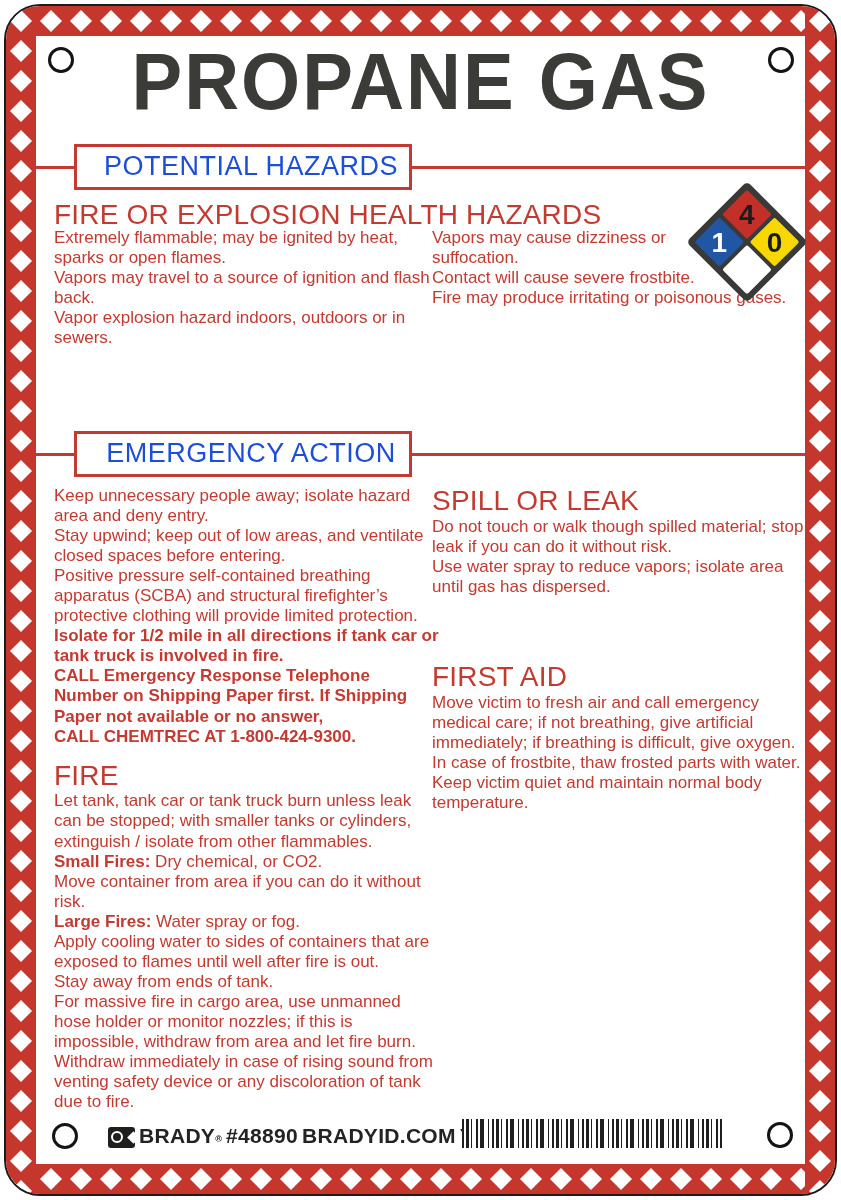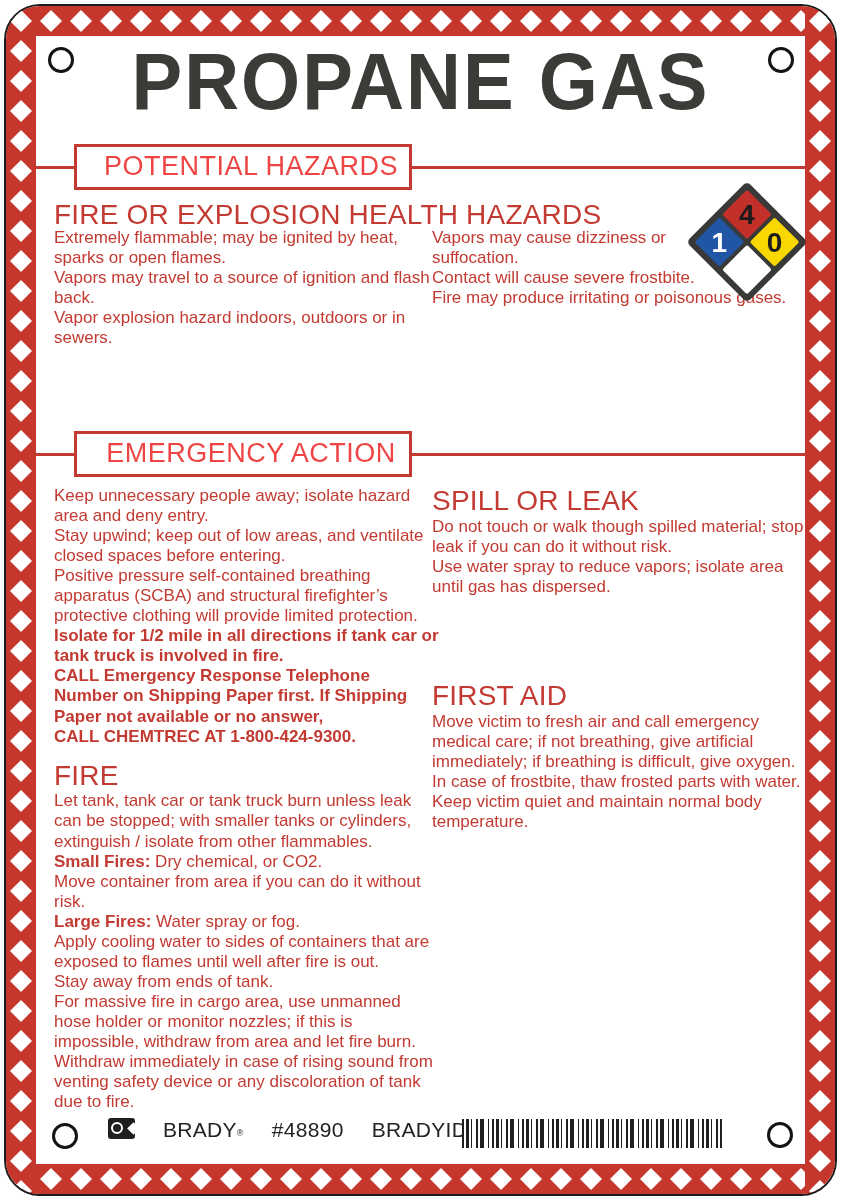--- a/index.html
+++ b/index.html
@@ -9,52 +9,52 @@
   .band.top { top:0; left:0; width:100%; height:30px; }
   .band.bottom { bottom:0; left:0; width:100%; height:30px; }
   .band.left { top:0; left:0; width:30px; height:100%; }
   .band.right { top:0; right:0; width:30px; height:100%; }
   .hole { position:absolute; width:26px; height:26px; border:3px solid #141414; border-radius:50%; background:#fff; z-index:5; }
   .title { position:absolute; top:38px; left:0; width:100%; text-align:center; font-size:76px; line-height:1.0;
            font-weight:bold; letter-spacing:2px; color:#3b3b38; transform:scaleY(1.04); }
   .hdr { position:absolute; left:30px; right:30px; display:flex; align-items:center; height:42px; }
   .hdr .stub { width:38px; height:3px; background:#c23a31; flex:none; }
   .hdr .box { flex:none; width:338px; border:3px solid #c23a31; background:#fff; text-align:center;
-              font-size:27px; color:#ef4444; padding:4px 0 5px 16px; letter-spacing:0.5px; }
+              font-size:27px; color:#1d4ed8; padding:4px 0 5px 16px; letter-spacing:0.5px; }
   .hdr .line { flex:1; height:3px; background:#c23a31; }
   .hdr1 { top:140px; }
   .hdr2 { top:427px; }
   .subhead { color:#c23a31; font-size:28px; line-height:1.1; letter-spacing:0.2px; }
   .ph-sub { position:absolute; left:48px; top:194px; }
   .col { position:absolute; color:#c23a31; font-size:17px; line-height:1.18; }
   .col p { margin:0; }
   .ph-left { left:48px; top:222px; width:377px; }
   .ph-right { left:426px; top:222px; width:368px; }
   .ph-right p.narrow { max-width:252px; }
   .ea-left { left:48px; top:480px; width:388px; }
   .ea-right { left:426px; top:480px; width:376px; }
   .col p.b, .col b { font-weight:bold; }
   .col p.mw { max-width:356px; }
   .sec-head { margin:0 0 3px 0; }
   .sec-head.fire-h { margin-top:14px; }
-  .sec-head.fa-h { margin-top:84px; }
+  .sec-head.fa-h { margin-top:65px; }
   
   .nfpa { position:absolute; left:679px; top:174px; width:124px; height:124px; z-index:4; }
   .nfpa-rot { position:absolute; left:19px; top:19px; width:86px; height:86px; transform:rotate(45deg);
               background:#393937; border-radius:5px; display:grid; grid-template-columns:1fr 1fr;
               grid-template-rows:1fr 1fr; gap:4px; padding:6px; }
   .nfpa-cell { display:flex; align-items:center; justify-content:center; border-radius:2px; }
   .nfpa-cell span { transform:rotate(-45deg); font-size:28px; font-weight:bold; line-height:1; }
   .c-red { background:#c33029; color:#1c1c1c; }
   .c-yellow { background:#f8d800; color:#1c1c1c; }
   .c-blue { background:#2156a5; color:#ffffff; }
   .c-white { background:#ffffff; }
   
-  .brady-line { position:absolute; left:102px; top:1112px; height:30px; display:flex; align-items:flex-start;
-                gap:28px; color:#232321; font-weight:normal; font-size:21px; letter-spacing:0.3px; }
+  .brady-line { position:absolute; left:102px; top:1112px; height:30px; display:flex; align-items:flex-end;
+                gap:4px; color:#232321; font-weight:bold; font-size:21px; letter-spacing:0.3px; }
   .brady-logo { position:relative; width:27px; height:21px; background:#1f1f1e; border-radius:3px; flex:none; }
   .brady-logo::after { content:""; position:absolute; left:3px; top:4px; width:8px; height:8px;
                        border:2.5px solid #fff; border-radius:50%; }
   .brady-logo::before { content:""; position:absolute; right:-3px; top:6px; width:9px; height:9px;
                         background:#fff; transform:rotate(45deg); }
   .brand-wrap { display:flex; align-items:flex-start; }
   .brand-reg { font-size:9px; margin-top:10px; }
   .barcode { position:absolute; left:456px; top:1113px; width:260px; height:29px; background-color:#fff;
              background-image:repeating-linear-gradient(90deg,
                #1f1f1f 0 2px, #fff 2px 4px, #1f1f1f 4px 7px, #fff 7px 9px,

